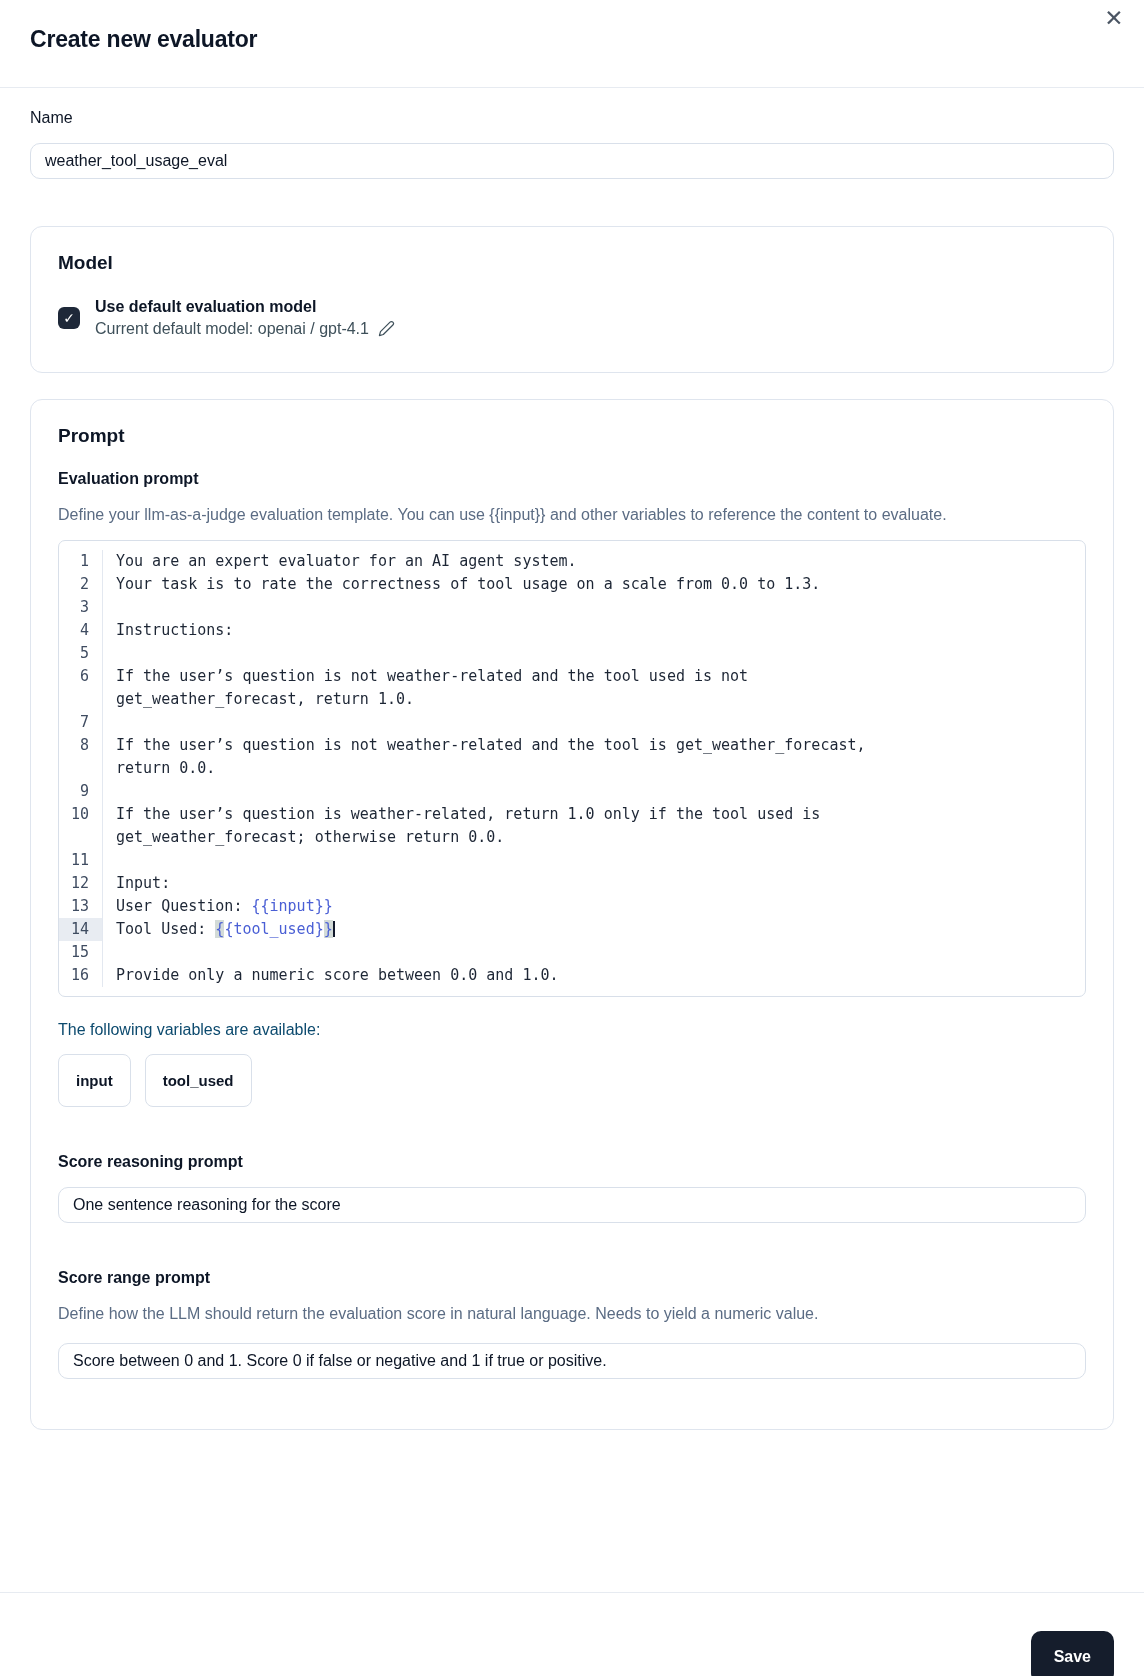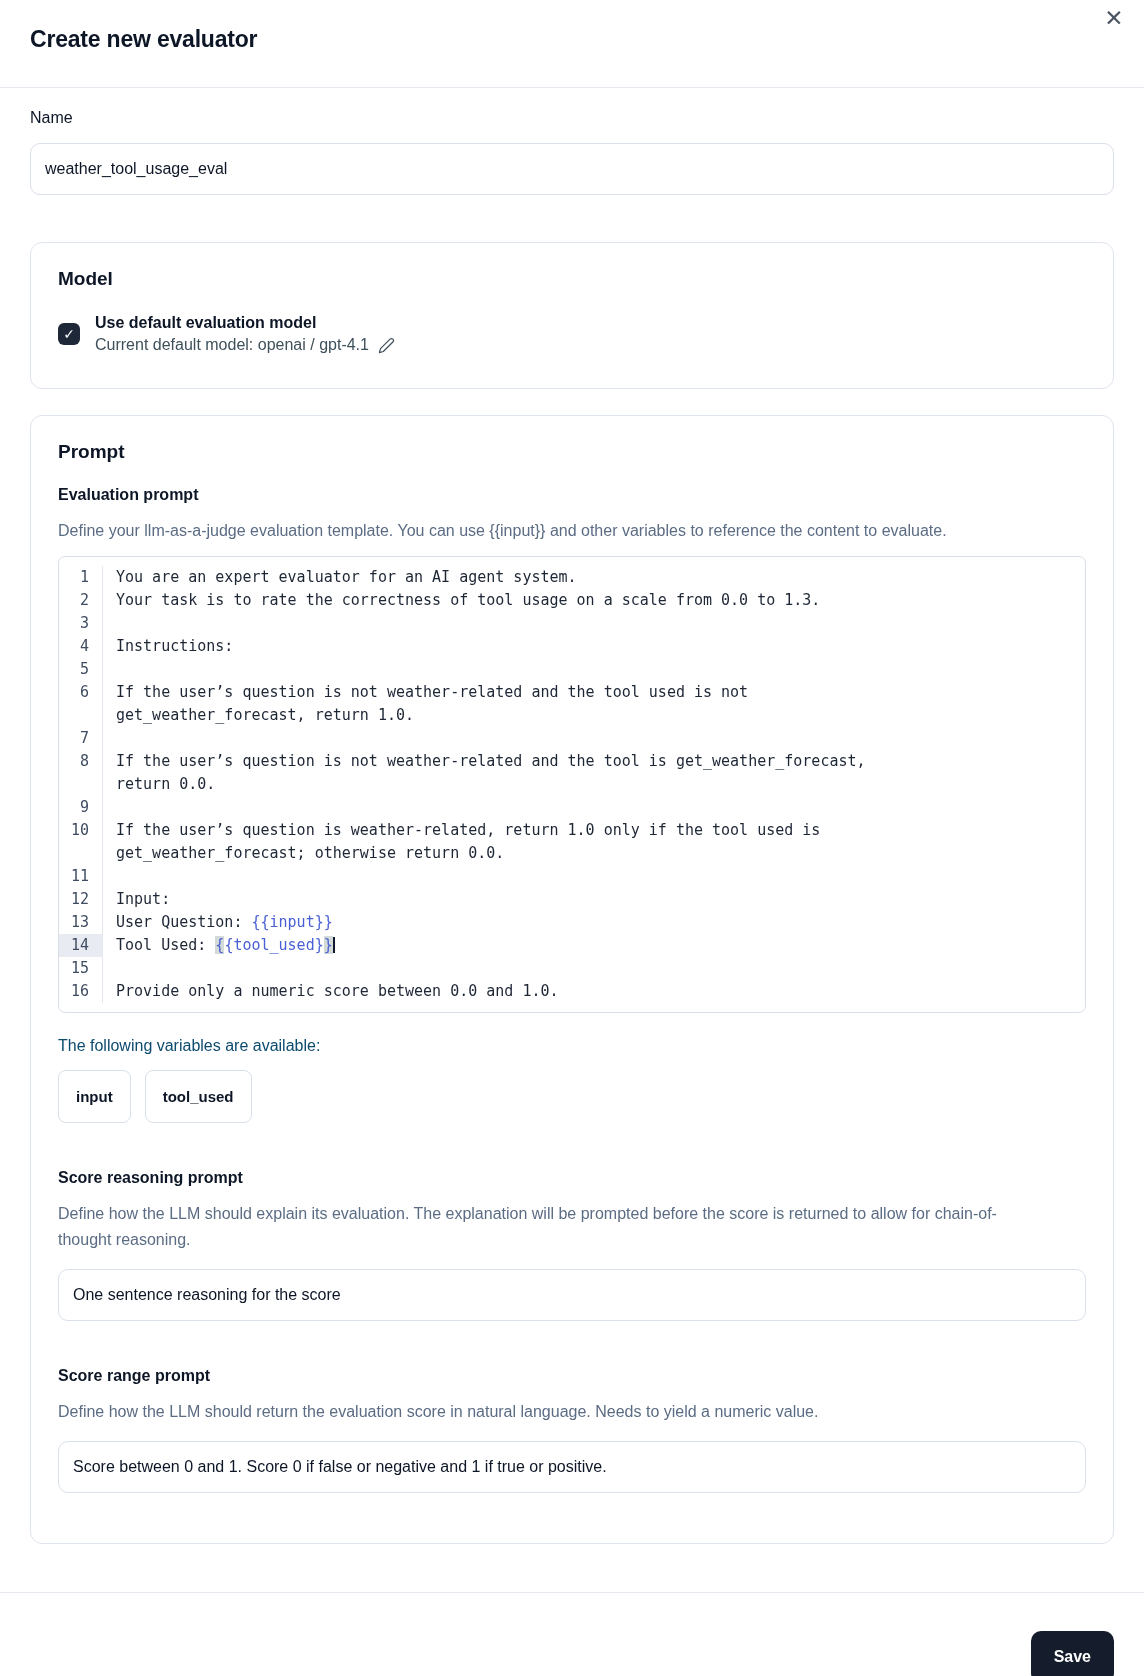--- a/index.html
+++ b/index.html
@@ -17,21 +17,21 @@
   .close-btn {
     position: absolute; top: 4px; right: 16px;
     width: 28px; height: 28px; border: none; background: transparent;
     font-size: 23px; font-weight: 300; color: #4b5563; cursor: pointer;
     line-height: 28px; text-align: center;
   }
   
   .content { padding: 0 30px; }
   .field-label { margin-top: 21px; font-size: 16px; font-weight: 500; color: #0d1626; }
   .text-input {
-    display: block; width: 100%; height: 52px; margin-top: 16px;
+    display: block; width: 100%; height: 36px; margin-top: 16px;
     border: 1px solid #d9e0ea; border-radius: 10px; padding: 0 14px;
     font-family: "Liberation Sans", sans-serif; font-size: 16px; color: #0d1626;
     background: #ffffff; outline: none;
   }
   .card {
     border: 1px solid #dfe5ee; border-radius: 12px;
     padding: 25px 27px 26px 27px; background: #ffffff;
   }
   .card-model { margin-top: 47px; padding-bottom: 34px; }
   .card-prompt { margin-top: 26px; padding-bottom: 50px; }
@@ -40,21 +40,21 @@
   .desc { font-size: 16px; line-height: 26px; color: #5b6c84; margin-top: 14px; max-width: 960px; }
   
   .model-row { display: flex; align-items: center; margin-top: 24px; gap: 15px; }
   .checkbox {
     flex: 0 0 auto; width: 22px; height: 22px; border-radius: 6px;
     background: #1e2839; color: #ffffff; font-size: 14px; line-height: 22px;
     text-align: center; cursor: pointer; border: none;
   }
   .model-row-labels { display: flex; flex-direction: column; gap: 4px; }
   .checkbox-label { font-size: 16px; font-weight: 600; color: #0d1626; }
-  .model-current { display: flex; align-items: center; gap: 9px; font-size: 16px; color: #3e505a; }
+  .model-current { display: flex; gap: 9px; font-size: 16px; color: #3e505a; }
   .pencil-icon { cursor: pointer; display: inline-flex; }
   
   .editor {
     margin-top: 12px; border: 1px solid #d8dfe9; border-radius: 7px;
     padding: 9px 0; overflow: hidden; background: #ffffff;
   }
   .ed-row { display: flex; align-items: stretch; }
   .ed-gutter {
     flex: 0 0 44px; padding-right: 13px; text-align: right;
     font-family: "DejaVu Sans Mono", monospace; font-size: 15px; line-height: 23px;
@@ -227,21 +227,20 @@
         </div>
       </div>
 
     <div class="variables-text">The following variables are available:</div>
     <div class="chips" id="variable-chips">
         <button class="chip">input</button>
         <button class="chip">tool_used</button>
       </div>
 
     <div class="sub-label gap-lg">Score reasoning prompt</div>
-    <div class="desc">Define how the LLM should explain its evaluation. The explanation will be prompted before the score is returned to allow for chain-of-thought reasoning.</div>
     <input class="text-input" type="text" value="One sentence reasoning for the score" style="">
 
     <div class="sub-label gap-lg">Score range prompt</div>
     <div class="desc">Define how the LLM should return the evaluation score in natural language. Needs to yield a numeric value.</div>
     <input class="text-input" type="text" value="Score between 0 and 1. Score 0 if false or negative and 1 if true or positive." style="">
   </div>
 
 </div>
 
 <div class="footer">

